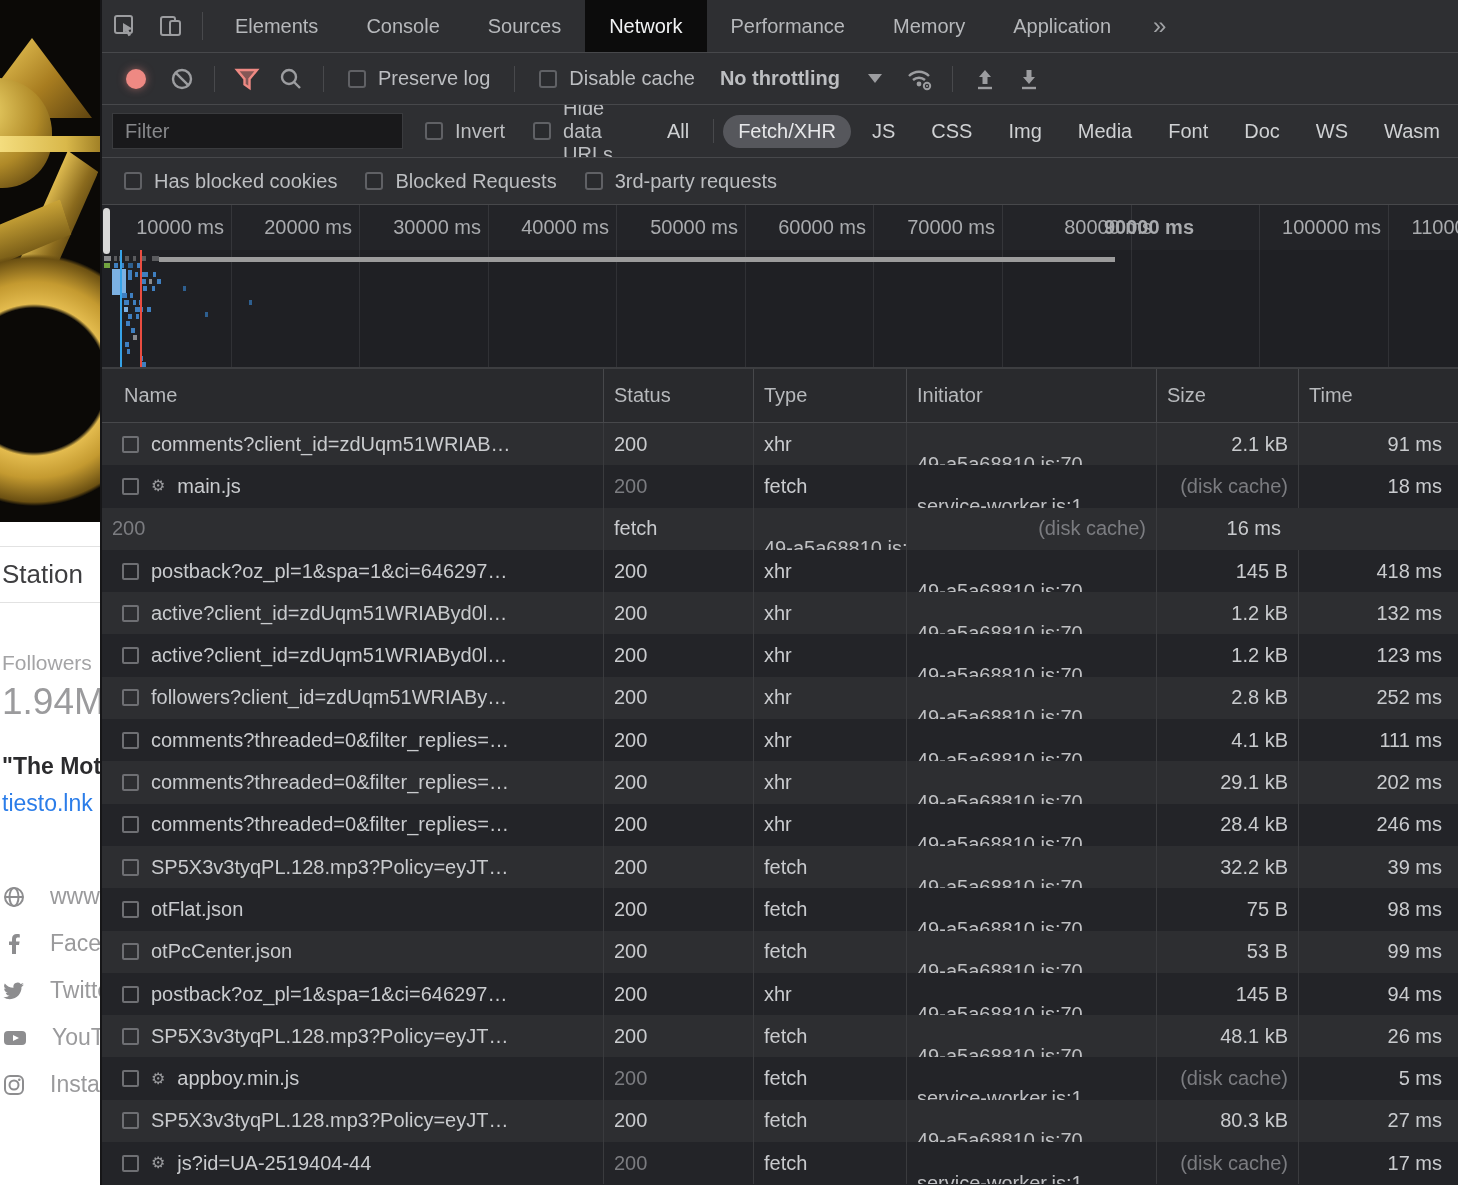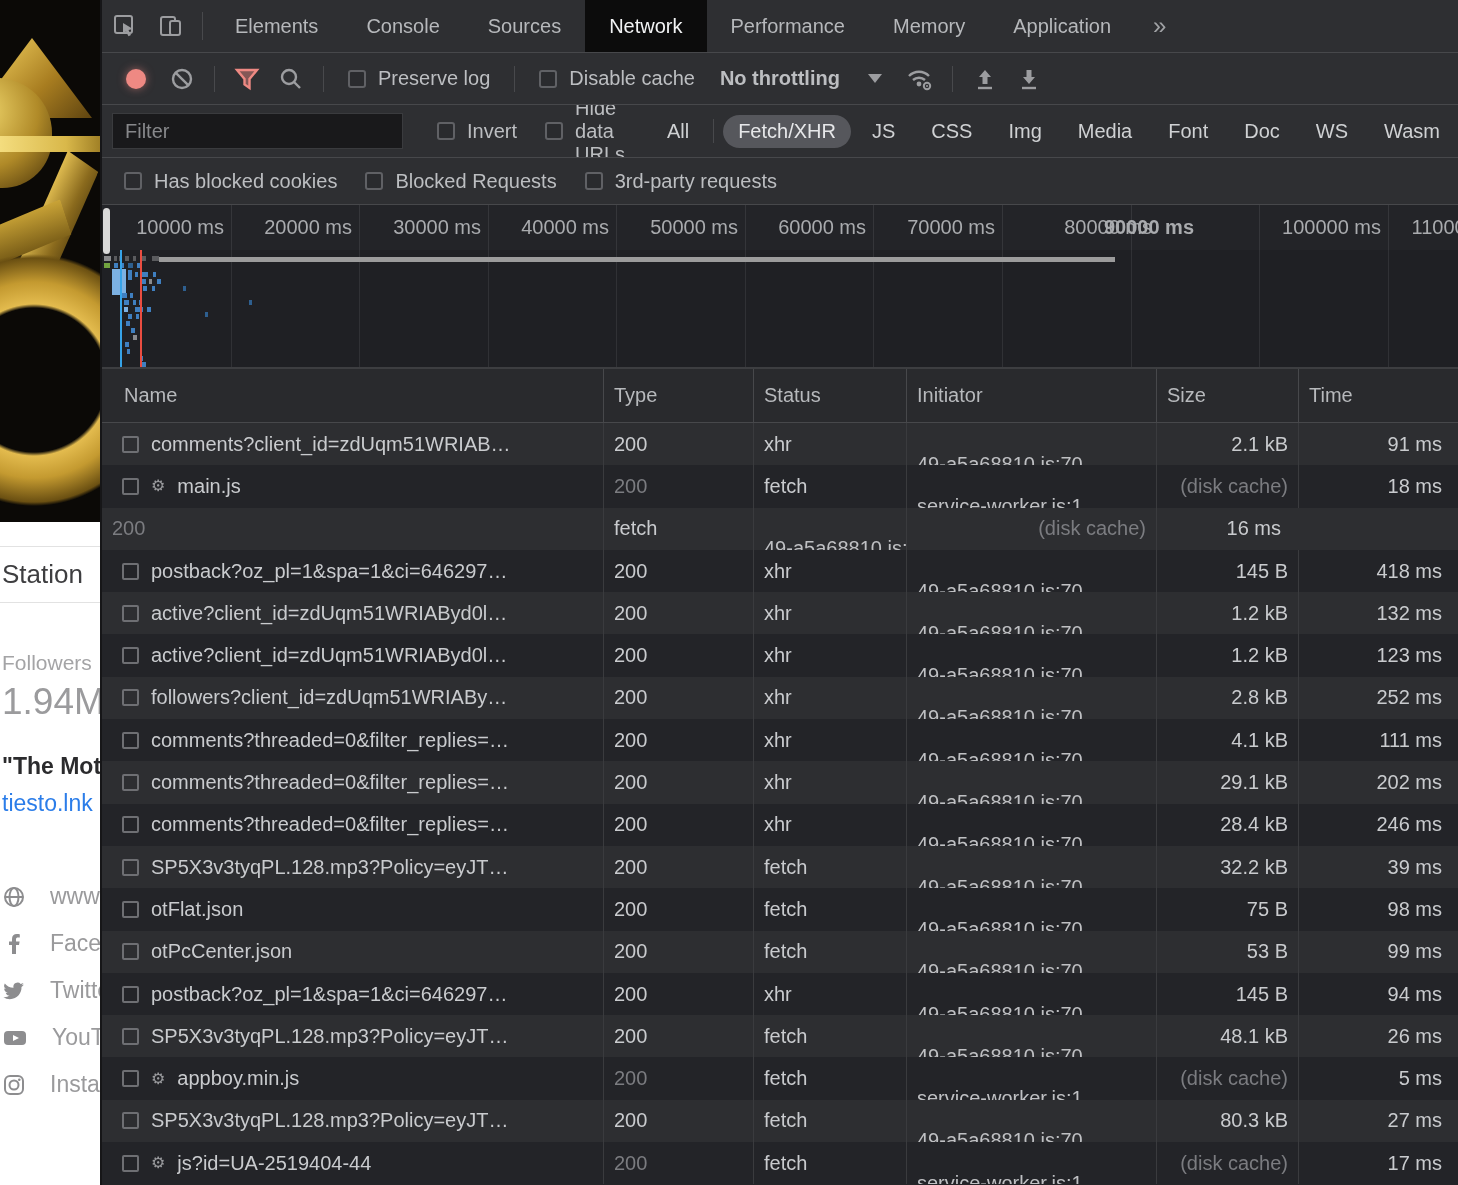--- a/index.html
+++ b/index.html
@@ -251,21 +251,21 @@
       <div class="ntb-icon">
         <svg width="26" height="26" viewBox="0 0 26 26">
             <path d="M13 18 L7 11 H10.5 V4 H15.5 V11 H19 Z" fill="#9c9da0"></path>
             <line x1="6" y1="22" x2="20" y2="22" stroke="#9c9da0" stroke-width="2.4"></line>
           </svg>
       </div>
     </div>
 
     <div class="filterrow">
       <input class="filter-input" placeholder="Filter" style="">
-      <div class="cb-group" style="margin-left:34px">
+      <div class="cb-group" style="margin-left:22px">
         <span class="cb"></span>
         <span class="cb-label">Invert</span>
       </div>
       <div class="cb-group">
         <span class="cb"></span>
         <span class="cb-label">Hide data URLs</span>
       </div>
       <div class="pills" id="type-pills">
           <div class="pill">All</div>
           <div class="v-div" style="height: 24px; margin: 0px 6px;"></div>
@@ -375,22 +375,22 @@
           <div class="wf-bar" style="left: 25px; top: 99px; width: 3px; height: 5px; background: rgb(63, 127, 192);"></div>
           <div class="wf-bar" style="left: 38px; top: 106px; width: 3px; height: 5px; background: rgb(63, 127, 192);"></div>
           <div class="wf-bar" style="left: 40px; top: 112px; width: 4px; height: 5px; background: rgb(63, 127, 192);"></div>
           <div class="ev-line" style="left: 18px; background: rgb(54, 163, 232);"></div>
           <div class="ev-line" style="left: 38px; background: rgb(234, 77, 65);"></div>
         </div>
     </div>
 
     <div class="grid-header" id="grid-header">
         <div class="hcell">Name</div>
+        <div class="hcell">Status</div>
         <div class="hcell">Type</div>
-        <div class="hcell">Status</div>
         <div class="hcell">Initiator</div>
         <div class="hcell">Size</div>
         <div class="hcell last">Time</div>
       </div>
     <div class="grid-body" id="grid-body">
         <div class="nrow odd">
           <div class="ncell name">
             <span class="row-cb"></span>
             <div class="nametext">comments?client_id=zdUqm51WRIAB…</div>
           </div>

